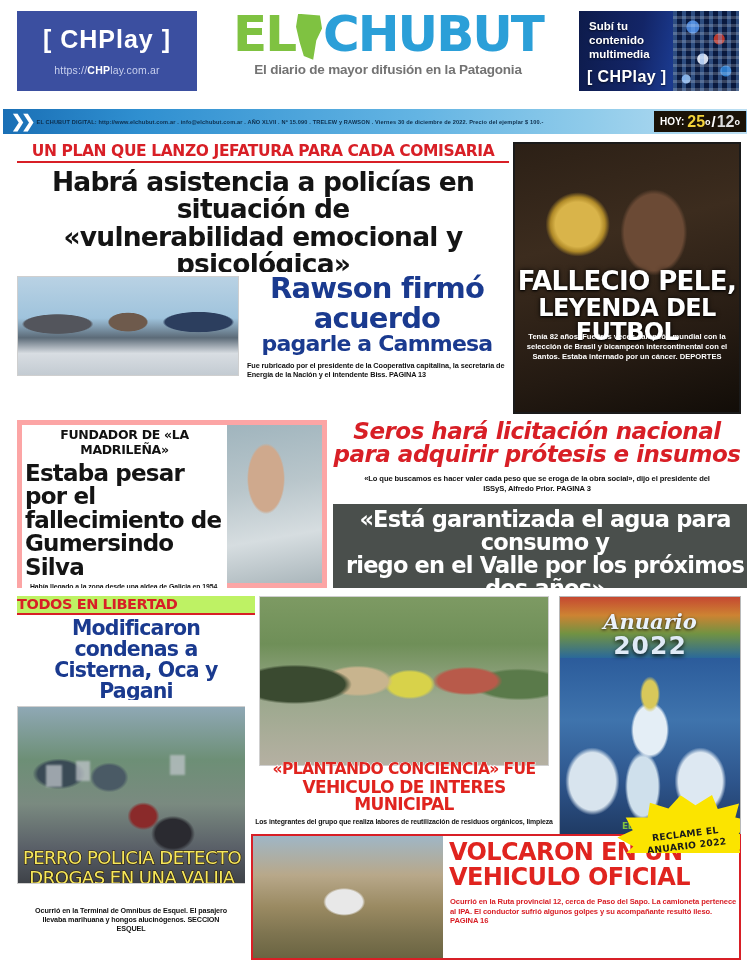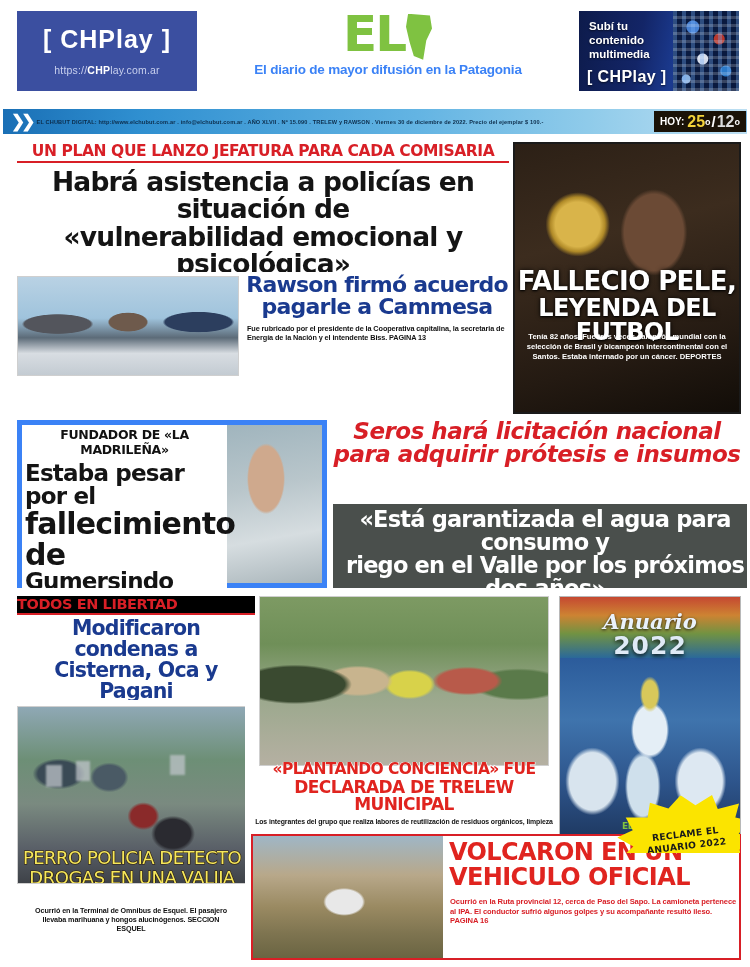--- a/index.html
+++ b/index.html
@@ -39,21 +39,21 @@
     display:flex;align-items:center;white-space:nowrap;
   }
   .logo-el{color:#7fc241;}
   .logo-chubut{color:#2b9fd8;}
   .logo-map{
     display:inline-block;width:26px;height:46px;margin:0 1px;
     background:#7fc241;position:relative;top:2px;
     clip-path:polygon(8% 0%,92% 4%,100% 32%,78% 58%,66% 100%,30% 92%,14% 62%,0% 28%);
   }
   .logo-sub{
-    font-size:13.5px;font-weight:bold;color:#3b82f6;margin-top:3px;letter-spacing:-.2px;
+    font-size:13.5px;font-weight:bold;color:#737373;margin-top:3px;letter-spacing:-.2px;
   }
   .promo-box{
     width:160px;height:80px;flex:0 0 auto;position:relative;overflow:hidden;
     background:linear-gradient(100deg,#0d1b4b 0%,#132567 38%,#1b3a8f 60%,#0a1538 100%);
   }
   .promo-box .mosaic{
     position:absolute;right:0;top:0;width:66px;height:80px;opacity:.95;
     background:
       repeating-linear-gradient(0deg,rgba(255,255,255,.20) 0 3px,transparent 3px 8px),
       repeating-linear-gradient(90deg,rgba(120,180,255,.35) 0 4px,transparent 4px 9px),
@@ -92,21 +92,21 @@
   }
   .hoy .lbl{font-size:10px;margin-right:3px;}
   .hoy .t1{color:#f2d23a;font-size:16px;}
   .hoy .sep{color:#ffffff;font-size:15px;margin:0 1px;}
   .hoy .t2{color:#dcdcdc;font-size:16px;}
   .hoy sup{font-size:9px;}
   
   .content{position:absolute;left:0;top:131px;width:750px;height:836px;}
   .blk{position:absolute;box-sizing:border-box;overflow:hidden;}
   .kicker{
-    background:#000000;color:#d81f26;font-weight:bold;text-align:center;
+    background:#bef264;color:#d81f26;font-weight:bold;text-align:center;
     font-family:"DejaVu Sans", sans-serif;letter-spacing:-.4px;
   }
   .headline{
     font-family:"DejaVu Sans", sans-serif;font-weight:bold;
     line-height:1.02;letter-spacing:-.8px;text-align:center;
   }
   .deck{
     font-size:7.4px;line-height:1.28;text-align:center;font-weight:bold;color:#111;
     letter-spacing:-.1px;
   }
@@ -210,20 +210,21 @@
 
     <div class="chplay-box">
       <div class="brk">[ CHPlay ]</div>
       <div class="url"><span>https://</span><b>CHP</b><span>lay.com.ar</span></div>
     </div>
 
     <div class="logo-wrap">
       <div class="logo-main">
         <span class="logo-el">EL</span>
         <span class="logo-map"></span>
+        <span class="logo-chubut">CHUBUT</span>
       </div>
       <div class="logo-sub">El diario de mayor difusión en la Patagonia</div>
     </div>
 
     <div class="promo-box">
       <div class="mosaic"></div>
       <div class="ptxt">
         <div>Subí tu</div>
         <div>contenido</div>
         <div>multimedia</div>
@@ -260,41 +261,42 @@
         <div class="ovl ovl-white" style="top:152px;font-size:24px;">LEYENDA DEL FUTBOL</div>
         <div class="ovl" style="top:188px;padding:0 10px;width:auto;color:#fff;font-size:7.6px;font-weight:bold;line-height:1.34;">Tenía 82 años. Fue tres veces campeón mundial con la selección de Brasil y bicampeón intercontinental con el Santos. Estaba internado por un cáncer. DEPORTES</div>
       </div>
     </div>
 
     <div class="blk" style="left:14px;top:142px;width:222px;height:100px;border:1px solid #cfcfcf;">
       <div class="photo ph-meeting" style="width:100%;height:100%;"></div>
     </div>
 
     <div class="blk" style="left:242px;top:140px;width:264px;height:110px;">
-      <div class="headline" style="font-size:22px;color:#1a3a8f;">Rawson firmó acuerdo</div>
+      <div class="headline" style="font-size:29px;color:#1a3a8f;">Rawson firmó acuerdo</div>
       <div class="headline" style="font-size:22px;color:#1a3a8f;">pagarle a Cammesa</div>
       <div class="deck" style="margin-top:5px;text-align:left;padding:0 2px;font-size:7.3px;">Fue rubricado por el presidente de la Cooperativa capitalina, la secretaria de Energía de la Nación y el intendente Biss. PAGINA 13</div>
     </div>
 
-    <div class="blk" style="left:14px;top:286px;width:310px;height:168px;background:#3b82f6;padding:5px;">
+    <div class="blk" style="left:14px;top:286px;width:310px;height:168px;background:#fca5a5;padding:5px;">
       <div class="photo ph-gumer" style="position:absolute;right:5px;top:5px;width:112px;height:158px;"></div>
       <div style="position:relative;width:205px;">
         <div class="kicker" style="font-size:12.5px;color:#111;background:#fff;padding:2px 3px;letter-spacing:-.3px;">FUNDADOR DE «LA MADRILEÑA»</div>
         <div style="background:#fff;padding:3px 3px 4px 3px;">
           <div class="headline" style="font-size:23px;color:#141414;text-align:left;">Estaba pesar por el</div>
-          <div class="headline" style="font-size:30px;color:#141414;text-align:left;">fallecimiento de</div>
+          <div class="headline" style="font-size:23px;color:#141414;text-align:left;">fallecimiento de</div>
           <div class="headline" style="font-size:23px;color:#141414;text-align:left;">Gumersindo Silva</div>
           <div class="deck" style="margin-top:4px;font-size:6.9px;padding:0 2px;">Había llegado a la zona desde una aldea de Galicia en 1954. Tiempo después abrió en Rawson el primer local de lo que luego se convirtió en una de las empresas de venta de calzado más importantes del país. PAGINA 8</div>
         </div>
       </div>
     </div>
 
     <div class="blk" style="left:330px;top:286px;width:408px;height:78px;">
       <div class="headline" style="font-size:23px;color:#d81f26;font-style:italic;letter-spacing:-.5px;">Seros hará licitación nacional</div>
       <div class="headline" style="font-size:23px;color:#d81f26;font-style:italic;letter-spacing:-.5px;">para adquirir prótesis e insumos</div>
+      <div class="deck" style="margin-top:7px;padding:0 26px;font-size:7.6px;">«Lo que buscamos es hacer valer cada peso que se eroga de la obra social», dijo el presidente del ISSyS, Alfredo Prior. PAGINA 3</div>
     </div>
 
     <div class="blk" style="left:330px;top:370px;width:424px;height:84px;background:#4a4f4c;padding:4px 6px;">
       <div class="headline" style="font-size:22.5px;color:#ffffff;">«Está garantizada el agua para consumo y</div>
       <div class="headline" style="font-size:22.5px;color:#ffffff;">riego en el Valle por los próximos dos años»</div>
 
     </div>
 
     <div class="blk" style="left:14px;top:462px;width:238px;height:104px;">
       <div class="kicker" style="font-size:14.5px;border-bottom:2px solid #d81f26;padding-bottom:1px;text-align:left;">TODOS EN LIBERTAD</div>
@@ -302,21 +304,21 @@
       <div class="headline" style="font-size:20.5px;color:#1a3a8f;">Cisterna, Oca y Pagani</div>
 
     </div>
 
     <div class="blk" style="left:256px;top:462px;width:290px;height:170px;border:1px solid #cfcfcf;">
       <div class="photo ph-group" style="width:100%;height:100%;"></div>
     </div>
 
     <div class="blk" style="left:248px;top:628px;width:306px;height:66px;">
       <div class="ovl ovl-red" style="position:relative;top:0;font-size:15.5px;">«PLANTANDO CONCIENCIA» FUE</div>
-      <div class="ovl ovl-red" style="position:relative;top:0;margin-top:1px;font-size:17px;">DECLARADA DE TRELEW MUNICIPAL</div>
+      <div class="ovl ovl-red" style="position:relative;top:0;margin-top:1px;font-size:17px;">VEHICULO DE INTERES MUNICIPAL</div>
       <div class="deck" style="margin-top:5px;font-size:6.9px;padding:0 4px;">Los integrantes del grupo que realiza labores de reutilización de residuos orgánicos, limpieza y poda, regalaron árboles a ediles y empleados del Concejo Deliberante (foto). PAGINA 7</div>
     </div>
 
     <div class="blk" style="left:556px;top:462px;width:182px;height:258px;border:1px solid #b8b8b8;">
       <div class="photo ph-anuario" style="width:100%;height:100%;">
         <div class="topfire"></div>
         <div class="ovl" style="top:12px;color:#eaf2fb;font-size:21px;font-style:italic;font-family:'DejaVu Serif',serif;font-weight:bold;text-shadow:0 1px 3px rgba(0,0,0,.8);">Anuario</div>
         <div class="ovl" style="top:34px;color:#dfeaf6;font-size:25px;font-weight:bold;font-family:'DejaVu Sans',sans-serif;text-shadow:0 2px 4px rgba(0,0,0,.8);letter-spacing:1px;">2022</div>
         <div class="elchu-badge" style="left:62px;bottom:22px;color:#7fc241;">ELCHU</div>
       </div>

